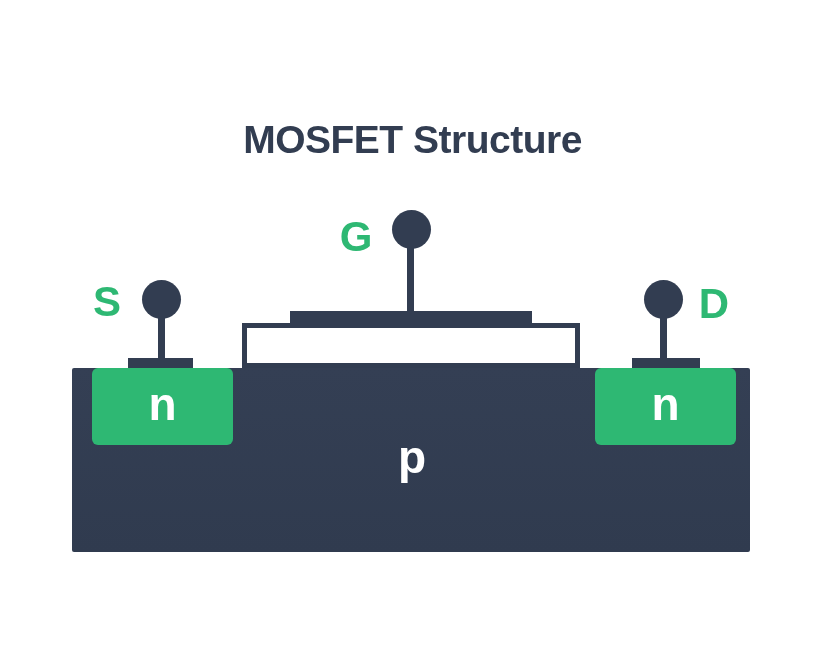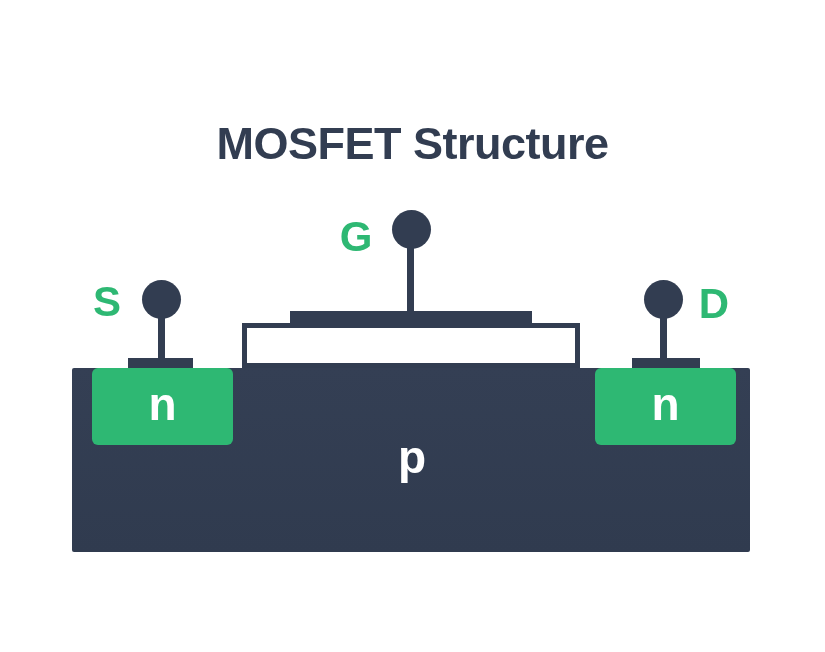--- a/index.html
+++ b/index.html
@@ -19,21 +19,21 @@
     height: 652px;
     background: var(--background);
     overflow: hidden;
   }
   .title {
     position: absolute;
     left: 0;
     right: 0;
     top: 118px;
     text-align: center;
-    font-size: 45px;
+    font-size: 39px;
     font-weight: 700;
     letter-spacing: -0.5px;
     color: var(--navy);
   }
   
   .term-label {
     position: absolute;
     transform: translateX(-50%);
     font-size: 42px;
     font-weight: 700;

